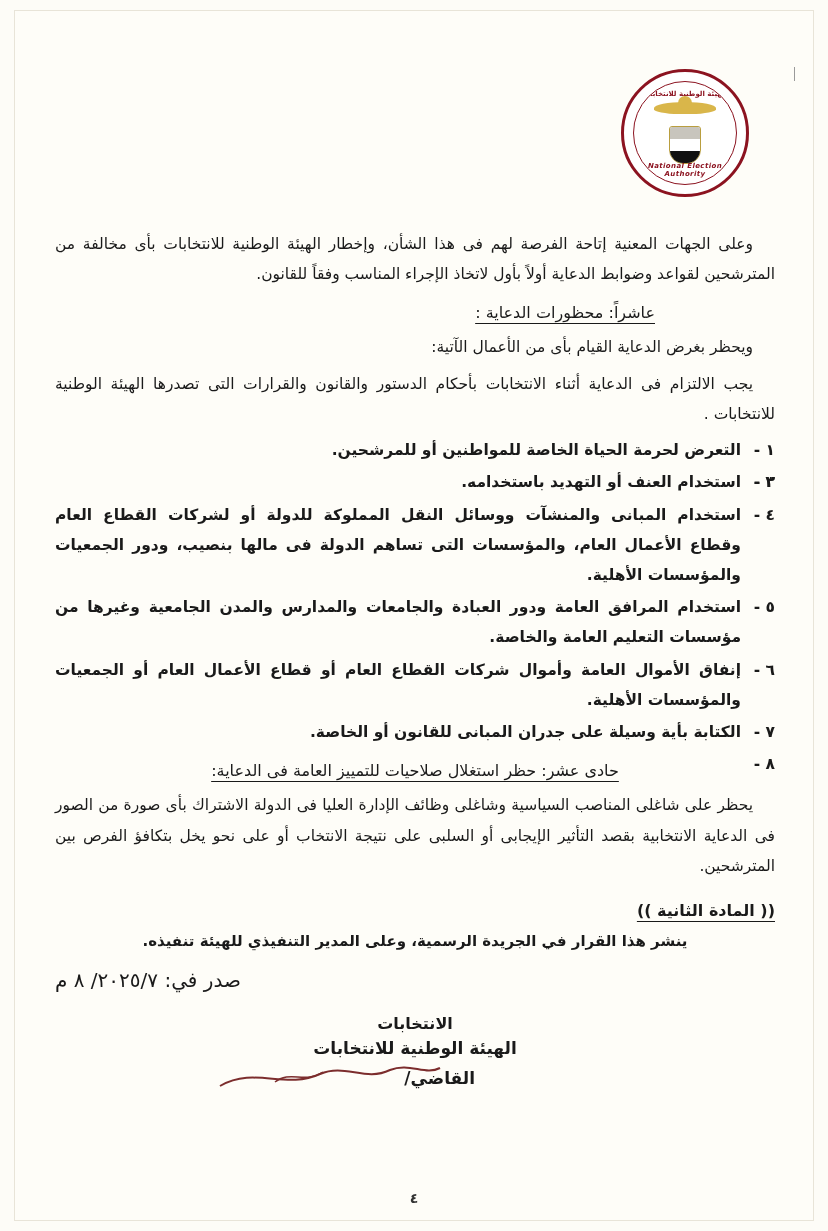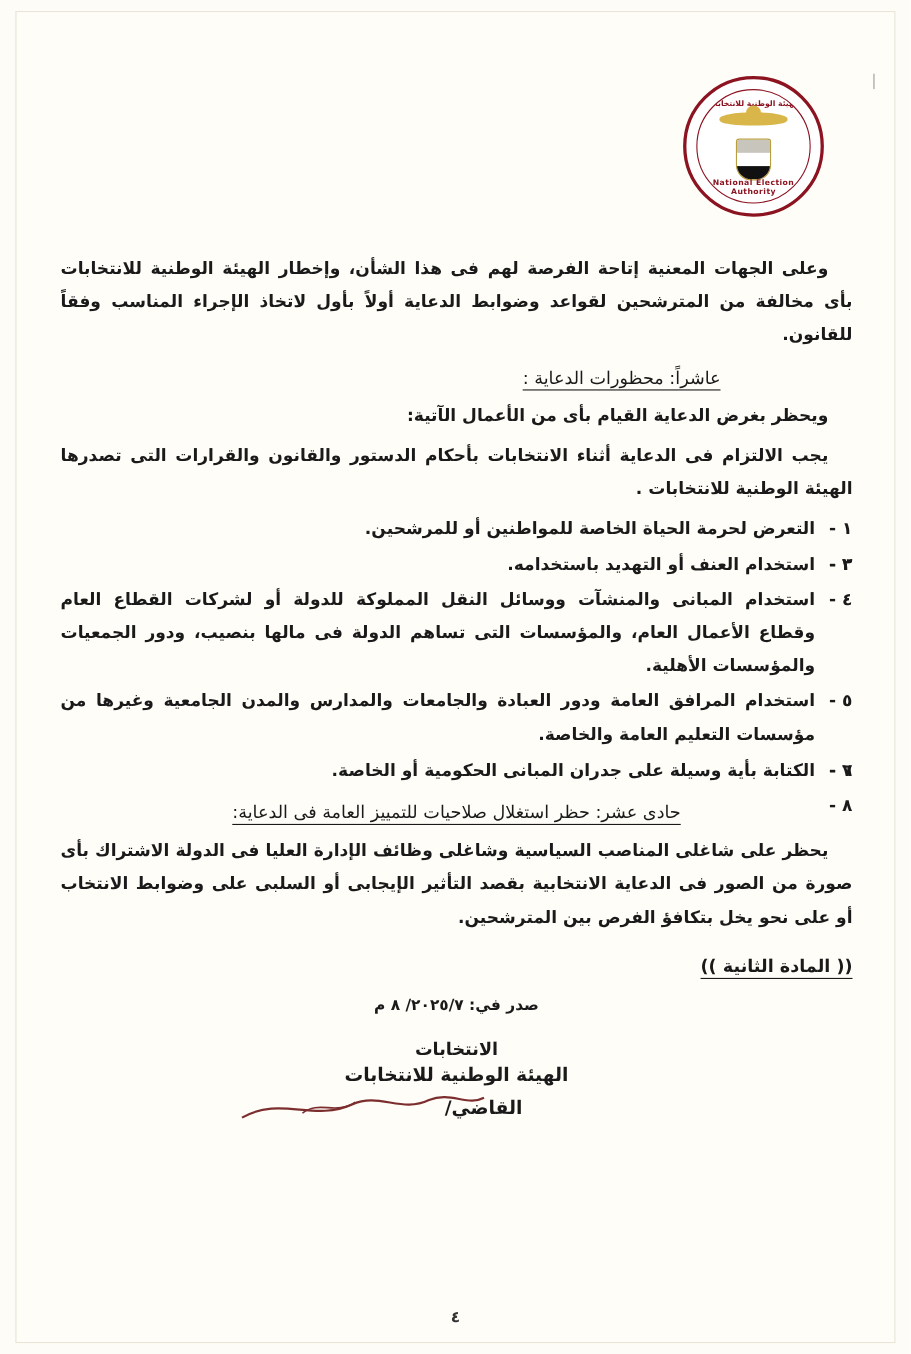--- a/index.html
+++ b/index.html
@@ -116,33 +116,33 @@
     position: absolute;
     left: 0;
     width: 100%;
     text-align: center;
     color: #8c1320;
     font-size: 7px;
     font-weight: bold;
     letter-spacing: .4px;
   }
   .logo-band-top { top: 8px; }
-  .logo-band-bottom { bottom: 6px; }
+  .logo-band-bottom { bottom: 6px; font-style: italic; }
 
   
   .doc-text {
     font-family: "DejaVu Sans", "Liberation Sans", sans-serif;
     color: #1a1a1a;
     text-align: justify;
     direction: rtl;
   }
   .para {
     font-size: 15.5px;
     line-height: 1.95;
-    font-weight: bold;
+    font-weight: normal;
     margin: 0 0 6px 0;
     letter-spacing: .1px;
   }
   .para-indent { text-indent: 22px; }
   .heading {
     font-size: 16px;
     font-weight: normal;
     text-decoration: underline;
     text-underline-offset: 5px;
     margin: 14px 0 10px 0;
@@ -179,23 +179,23 @@
     text-underline-offset: 5px;
     margin: 20px 0 12px 0;
   }
   .centered-line {
     text-align: center;
     font-size: 15px;
     font-weight: bold;
     margin: 6px 0 4px 0;
   }
   .issued {
-    text-align: center;
-    font-size: 14px;
-    font-weight: bold;
+    text-align: left;
+    font-size: 20px;
+    font-weight: normal;
     margin: 18px 0 8px 0;
     letter-spacing: .5px;
   }
 
   
   .sig-block {
     margin-top: 18px;
     text-align: center;
     direction: rtl;
   }
@@ -297,34 +297,36 @@
         <li>
           <span class="num">٤ -</span>
           <span>استخدام المبانى والمنشآت ووسائل النقل المملوكة للدولة أو لشركات القطاع العام وقطاع الأعمال العام، والمؤسسات التى تساهم الدولة فى مالها بنصيب، ودور الجمعيات والمؤسسات الأهلية.</span>
         </li>
         <li>
           <span class="num">٥ -</span>
           <span>استخدام المرافق العامة ودور العبادة والجامعات والمدارس والمدن الجامعية وغيرها من مؤسسات التعليم العامة والخاصة.</span>
         </li>
         <li>
           <span class="num">٦ -</span>
+          <span>إنفاق الأموال العامة وأموال شركات القطاع العام أو قطاع الأعمال العام أو الجمعيات والمؤسسات الأهلية.</span>
         </li>
         <li>
           <span class="num">٧ -</span>
-          <span>الكتابة بأية وسيلة على جدران المبانى الحكومية أو الخاصة.</span>
+          <span>الكتابة بأية وسيلة على جدران المبانى للقانون أو الخاصة.</span>
         </li>
         <li>
           <span class="num">٨ -</span>
         </li>
       </ul>
 
       <div class="heading">حادى عشر: حظر استغلال صلاحيات للتمييز العامة فى الدعاية:</div>
-      <p class="para para-indent">يحظر على شاغلى المناصب السياسية وشاغلى وظائف الإدارة العليا فى الدولة الاشتراك بأى صورة من الصور فى الدعاية الانتخابية بقصد التأثير الإيجابى أو السلبى على وضوابط الانتخاب أو على نحو يخل بتكافؤ الفرص بين المترشحين.</p>
+      <p class="para para-indent">يحظر على شاغلى المناصب السياسية وشاغلى وظائف الإدارة العليا فى الدولة الاشتراك بأى صورة من الصور فى الدعاية الانتخابية بقصد التأثير الإيجابى أو السلبى على نتيجة الانتخاب أو على نحو يخل بتكافؤ الفرص بين المترشحين.</p>
 
       <div class="article-title">(( المادة الثانية ))</div>
+      <div class="centered-line">ينشر هذا القرار في الجريدة الرسمية، وعلى المدير التنفيذي للهيئة تنفيذه.</div>
 
       <div class="issued">صدر في: ٢٠٢٥/٧/ ٨ م</div>
 
       <div class="sig-block">
         <div class="sig-line">الانتخابات</div>
         <div class="sig-authority">الهيئة الوطنية للانتخابات</div>
         <div class="judge-row">
           <div class="scribble">
             <svg width="230" height="34" viewBox="0 0 230 34">
               <path d="M5,26 C40,6 70,30 105,14 C130,3 150,22 175,10 C195,2 210,16 225,8" fill="none" stroke="#7c2d2d" stroke-width="2"></path>

